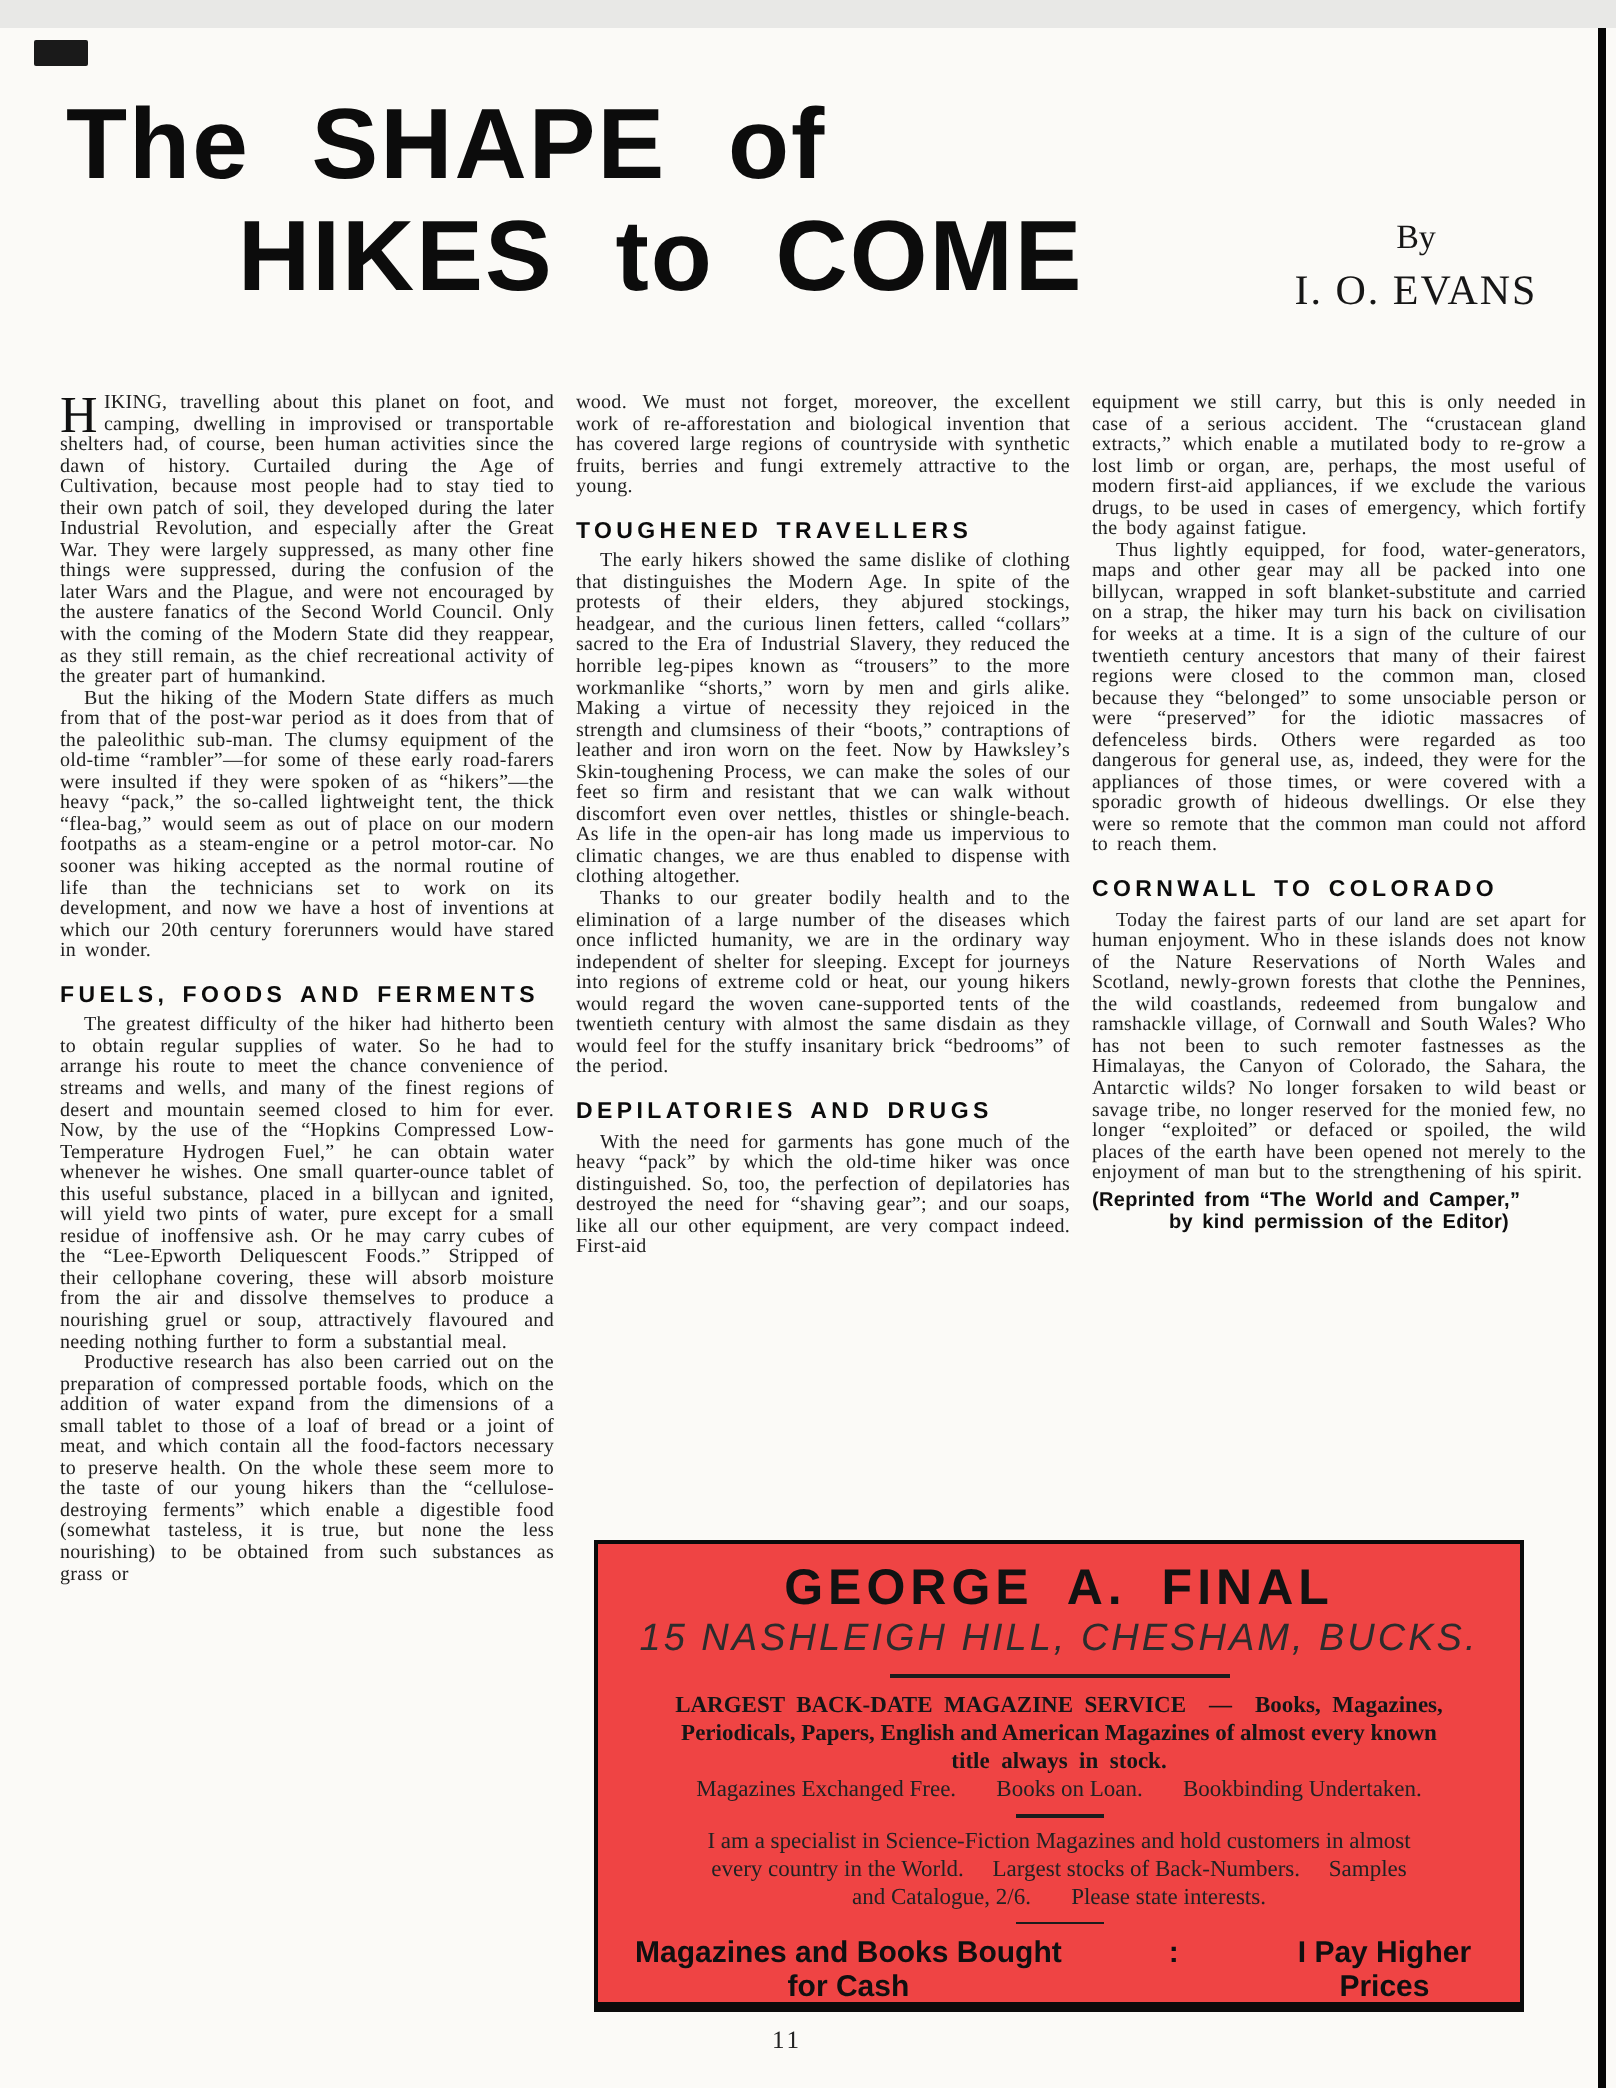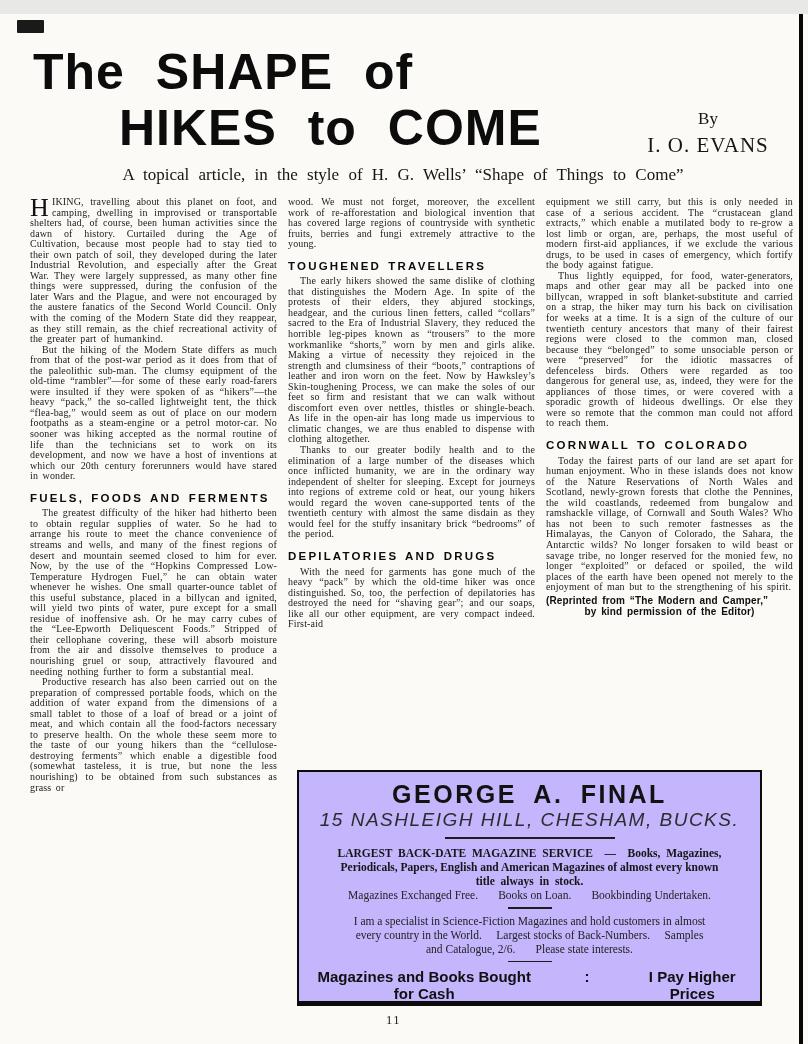--- a/index.html
+++ b/index.html
@@ -40,21 +40,21 @@
     font-size:11.5px; letter-spacing:2.2px; margin:11px 0 5px; color:#0c0c0c;
     text-align:left; white-space:nowrap; text-indent:0;
   }
   .attrib { font-family:"Liberation Sans","DejaVu Sans",sans-serif; font-weight:bold; font-size:10px; line-height:11.5px; margin-top:2px; color:#0e0e0e; }
   .attrib .l2 { display:block; text-align:center; }
 
   
   .ad {
     position:absolute; left:297px; top:756px; width:465px; height:236px;
     box-sizing:border-box; border:2.5px solid #0b0b0b; border-bottom-width:5px;
-    background:#c4b5fd; padding:6px 10px 4px; text-align:center; overflow:hidden;
+    background:#ef4444; padding:6px 10px 4px; text-align:center; overflow:hidden;
   }
   .ad-name { font-family:"Liberation Sans","DejaVu Sans",sans-serif; font-weight:bold; font-size:25px; line-height:28px; letter-spacing:2.5px; word-spacing:8px; color:#121212; margin-top:2px; }
   .ad-address { font-family:"Liberation Sans","DejaVu Sans",sans-serif; font-weight:normal; font-size:19px; line-height:23px; letter-spacing:1.5px; color:#2c2c2c;font-style:italic; }
   .ad-rule { width:170px; height:2px; background:#1c1c1c; margin:6px auto 7px; }
   .ad-rule.small { width:44px; height:1.5px; margin:5px auto; }
   .ad-service { font-weight:bold; font-size:11.5px; line-height:14px; white-space:pre-wrap; color:#161616; margin:0; }
   .ad-line { font-size:11.5px; line-height:14px; white-space:pre-wrap; color:#222; margin:0; }
   .ad-specialist { font-size:11.5px; line-height:14px; white-space:pre-wrap; color:#222; margin:0; }
   .ad-footer {
     display:flex; justify-content:space-between; align-items:baseline; padding:0 3px; margin-top:6px;
@@ -72,21 +72,20 @@
   <h1 class="title">
     <span class="t1">The SHAPE of</span>
     <span class="t2">HIKES to COME</span>
   </h1>
 
   <div class="byline">
     <div>By</div>
     <div class="byline-name">I. O. EVANS</div>
   </div>
 
-  <div class="subtitle">A topical article, in the style of H. G. Wells’ “Shape of Things to Come”</div>
 
   <div class="col col1">
     <p class="para first"><span class="dropcap">H</span><span>IKING, travelling about this planet on foot, and camping, dwelling in improvised or transportable shelters had, of course, been human activities since the dawn of history. Curtailed during the Age of Cultivation, because most people had to stay tied to their own patch of soil, they developed during the later Industrial Revolution, and especially after the Great War. They were largely suppressed, as many other fine things were suppressed, during the confusion of the later Wars and the Plague, and were not encouraged by the austere fanatics of the Second World Council. Only with the coming of the Modern State did they reappear, as they still remain, as the chief recreational activity of the greater part of humankind.</span></p>
     <p class="para">But the hiking of the Modern State differs as much from that of the post-war period as it does from that of the paleolithic sub-man. The clumsy equipment of the old-time “rambler”—for some of these early road-farers were insulted if they were spoken of as “hikers”—the heavy “pack,” the so-called lightweight tent, the thick “flea-bag,” would seem as out of place on our modern footpaths as a steam-engine or a petrol motor-car. No sooner was hiking accepted as the normal routine of life than the technicians set to work on its development, and now we have a host of inventions at which our 20th century forerunners would have stared in wonder.</p>
     <h2 class="colheading">FUELS, FOODS AND FERMENTS</h2>
     <p class="para">The greatest difficulty of the hiker had hitherto been to obtain regular supplies of water. So he had to arrange his route to meet the chance convenience of streams and wells, and many of the finest regions of desert and mountain seemed closed to him for ever. Now, by the use of the “Hopkins Compressed Low-Temperature Hydrogen Fuel,” he can obtain water whenever he wishes. One small quarter-ounce tablet of this useful substance, placed in a billycan and ignited, will yield two pints of water, pure except for a small residue of inoffensive ash. Or he may carry cubes of the “Lee-Epworth Deliquescent Foods.” Stripped of their cellophane covering, these will absorb moisture from the air and dissolve themselves to produce a nourishing gruel or soup, attractively flavoured and needing nothing further to form a substantial meal.</p>
     <p class="para">Productive research has also been carried out on the preparation of compressed portable foods, which on the addition of water expand from the dimensions of a small tablet to those of a loaf of bread or a joint of meat, and which contain all the food-factors necessary to preserve health. On the whole these seem more to the taste of our young hikers than the “cellulose-destroying ferments” which enable a digestible food (somewhat tasteless, it is true, but none the less nourishing) to be obtained from such substances as grass or</p>
   </div>
 
   <div class="col col2">
@@ -97,21 +96,21 @@
     <h2 class="colheading">DEPILATORIES AND DRUGS</h2>
     <p class="para">With the need for garments has gone much of the heavy “pack” by which the old-time hiker was once distinguished. So, too, the perfection of depilatories has destroyed the need for “shaving gear”; and our soaps, like all our other equipment, are very compact indeed. First-aid</p>
   </div>
 
   <div class="col col3">
     <p class="para cont">equipment we still carry, but this is only needed in case of a serious accident. The “crustacean gland extracts,” which enable a mutilated body to re-grow a lost limb or organ, are, perhaps, the most useful of modern first-aid appliances, if we exclude the various drugs, to be used in cases of emergency, which fortify the body against fatigue.</p>
     <p class="para">Thus lightly equipped, for food, water-generators, maps and other gear may all be packed into one billycan, wrapped in soft blanket-substitute and carried on a strap, the hiker may turn his back on civilisation for weeks at a time. It is a sign of the culture of our twentieth century ancestors that many of their fairest regions were closed to the common man, closed because they “belonged” to some unsociable person or were “preserved” for the idiotic massacres of defenceless birds. Others were regarded as too dangerous for general use, as, indeed, they were for the appliances of those times, or were covered with a sporadic growth of hideous dwellings. Or else they were so remote that the common man could not afford to reach them.</p>
     <h2 class="colheading">CORNWALL TO COLORADO</h2>
     <p class="para">Today the fairest parts of our land are set apart for human enjoyment. Who in these islands does not know of the Nature Reservations of North Wales and Scotland, newly-grown forests that clothe the Pennines, the wild coastlands, redeemed from bungalow and ramshackle village, of Cornwall and South Wales? Who has not been to such remoter fastnesses as the Himalayas, the Canyon of Colorado, the Sahara, the Antarctic wilds? No longer forsaken to wild beast or savage tribe, no longer reserved for the monied few, no longer “exploited” or defaced or spoiled, the wild places of the earth have been opened not merely to the enjoyment of man but to the strengthening of his spirit.</p>
     <div class="attrib">
-      <span>(Reprinted from “The Modern and Camper,”</span>
+      <span>(Reprinted from “The World and Camper,”</span>
       <span class="l2">by kind permission of the Editor)</span>
     </div>
   </div>
 
   <div class="ad">
     <div class="ad-name">GEORGE  A.  FINAL</div>
     <div class="ad-address">15 NASHLEIGH HILL, CHESHAM, BUCKS.</div>
     <div class="ad-rule"></div>
     <p class="ad-service">LARGEST  BACK-DATE  MAGAZINE  SERVICE    —    Books,  Magazines,
 Periodicals, Papers, English and American Magazines of almost every known

